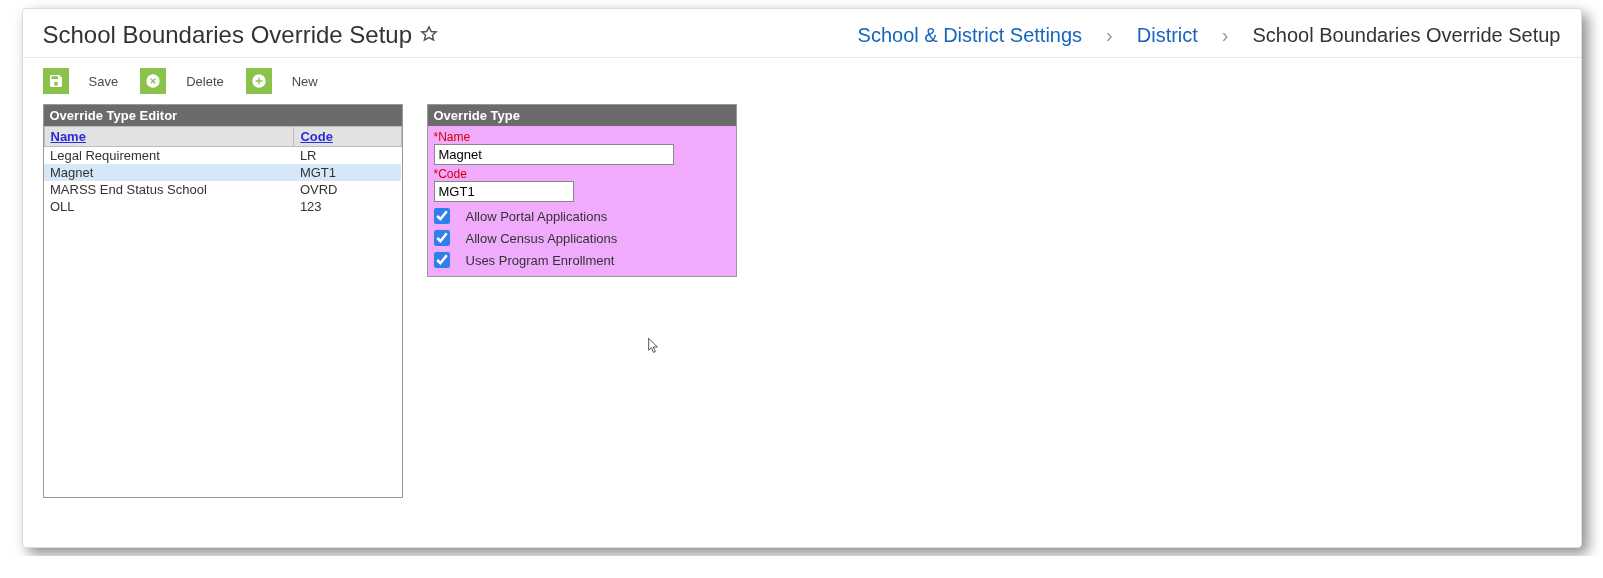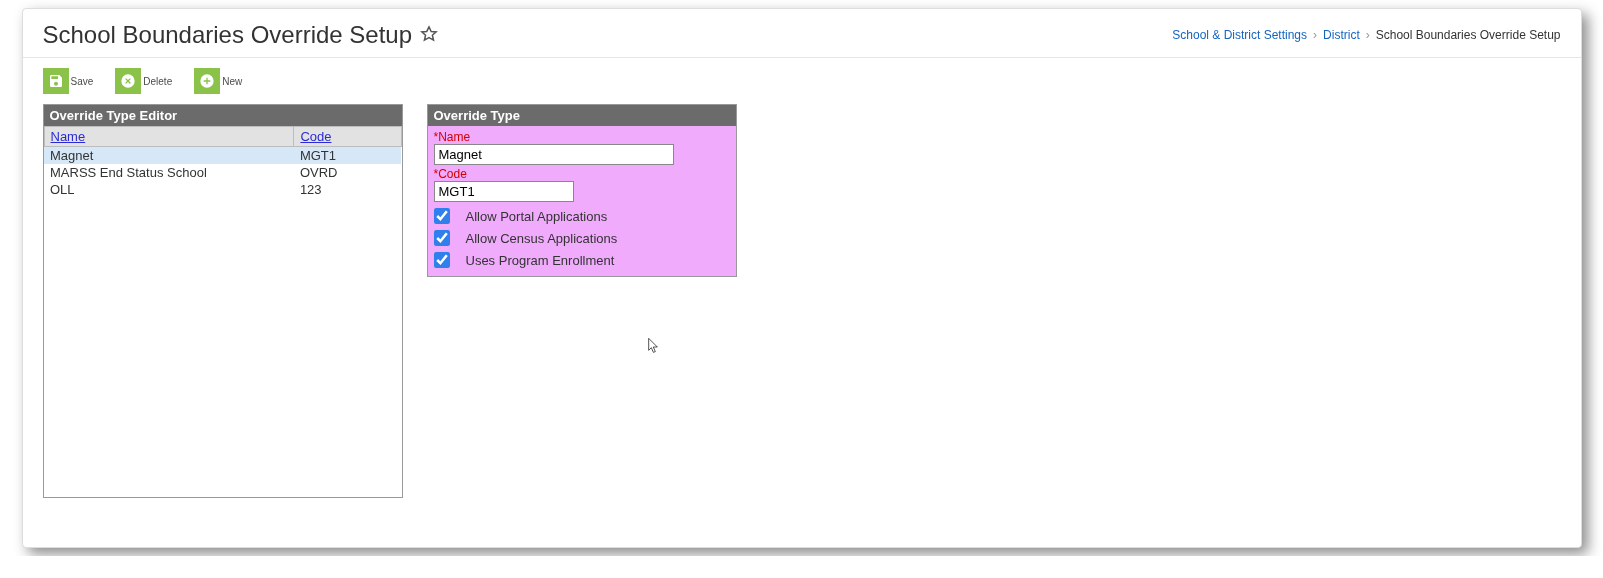--- a/index.html
+++ b/index.html
@@ -32,43 +32,43 @@
       align-items: center;
       gap: 8px;
     }
     .page-title {
       font-size: 24px;
       font-weight: 400;
       color: #333;
     }
     .star-icon svg { width: 18px; height: 18px; fill: none; stroke: #555; stroke-width: 2; }
     .breadcrumb {
-      font-size: 12px;
-      color: #333;
-      display: flex;
-      align-items: center;
-      gap: 6px;
+      font-size: 20px;
+      color: #333;
+      display: flex;
+      align-items: center;
+      gap: 24px;
     }
     .breadcrumb a { color: #1565c0; text-decoration: none; }
     .bc-sep { color: #999; }
     .bc-current { color: #333; }
 
     .toolbar {
       display: flex;
       align-items: center;
       gap: 22px;
       padding: 10px 20px;
     }
     .tbtn {
       display: flex;
       align-items: center;
-      gap: 2px;
+      gap: 20px;
       cursor: pointer;
       color: #4a4a4a;
-      font-size: 10px;
+      font-size: 13px;
     }
     .icon-box {
       width: 26px;
       height: 26px;
       background: #8bc34a;
       display: flex;
       align-items: center;
       justify-content: center;
       color: #fff;
     }
@@ -101,21 +101,21 @@
       overflow:auto;
     }
     table.list {
       width: 100%;
       border-collapse: collapse;
       font-size: 13px;
     }
     table.list th {
       background: #e2e2e2;
       color: #2b2bd6;
-      font-weight: normal;
+      font-weight: bold;
       text-align: left;
       padding: 2px 6px;
       border: 1px solid #bdbdbd;
       text-decoration: underline;
       cursor: pointer;
     }
     table.list td {
       padding: 1px 6px;
       color: #333;
       background: #fff;
@@ -219,20 +219,24 @@
       <div class="panel-header">Override Type Editor</div>
       <div class="grid">
         <table class="list">
           <thead>
             <tr>
               <th style="width:70%">Name</th>
               <th>Code</th>
             </tr>
           </thead>
           <tbody id="editor-rows">
+              <tr>
+                <td>Legal Requirement</td>
+                <td>LR</td>
+              </tr>
               <tr class="selected">
                 <td>Magnet</td>
                 <td>MGT1</td>
               </tr>
               <tr>
                 <td>MARSS End Status School</td>
                 <td>OVRD</td>
               </tr>
               <tr>
                 <td>OLL</td>

